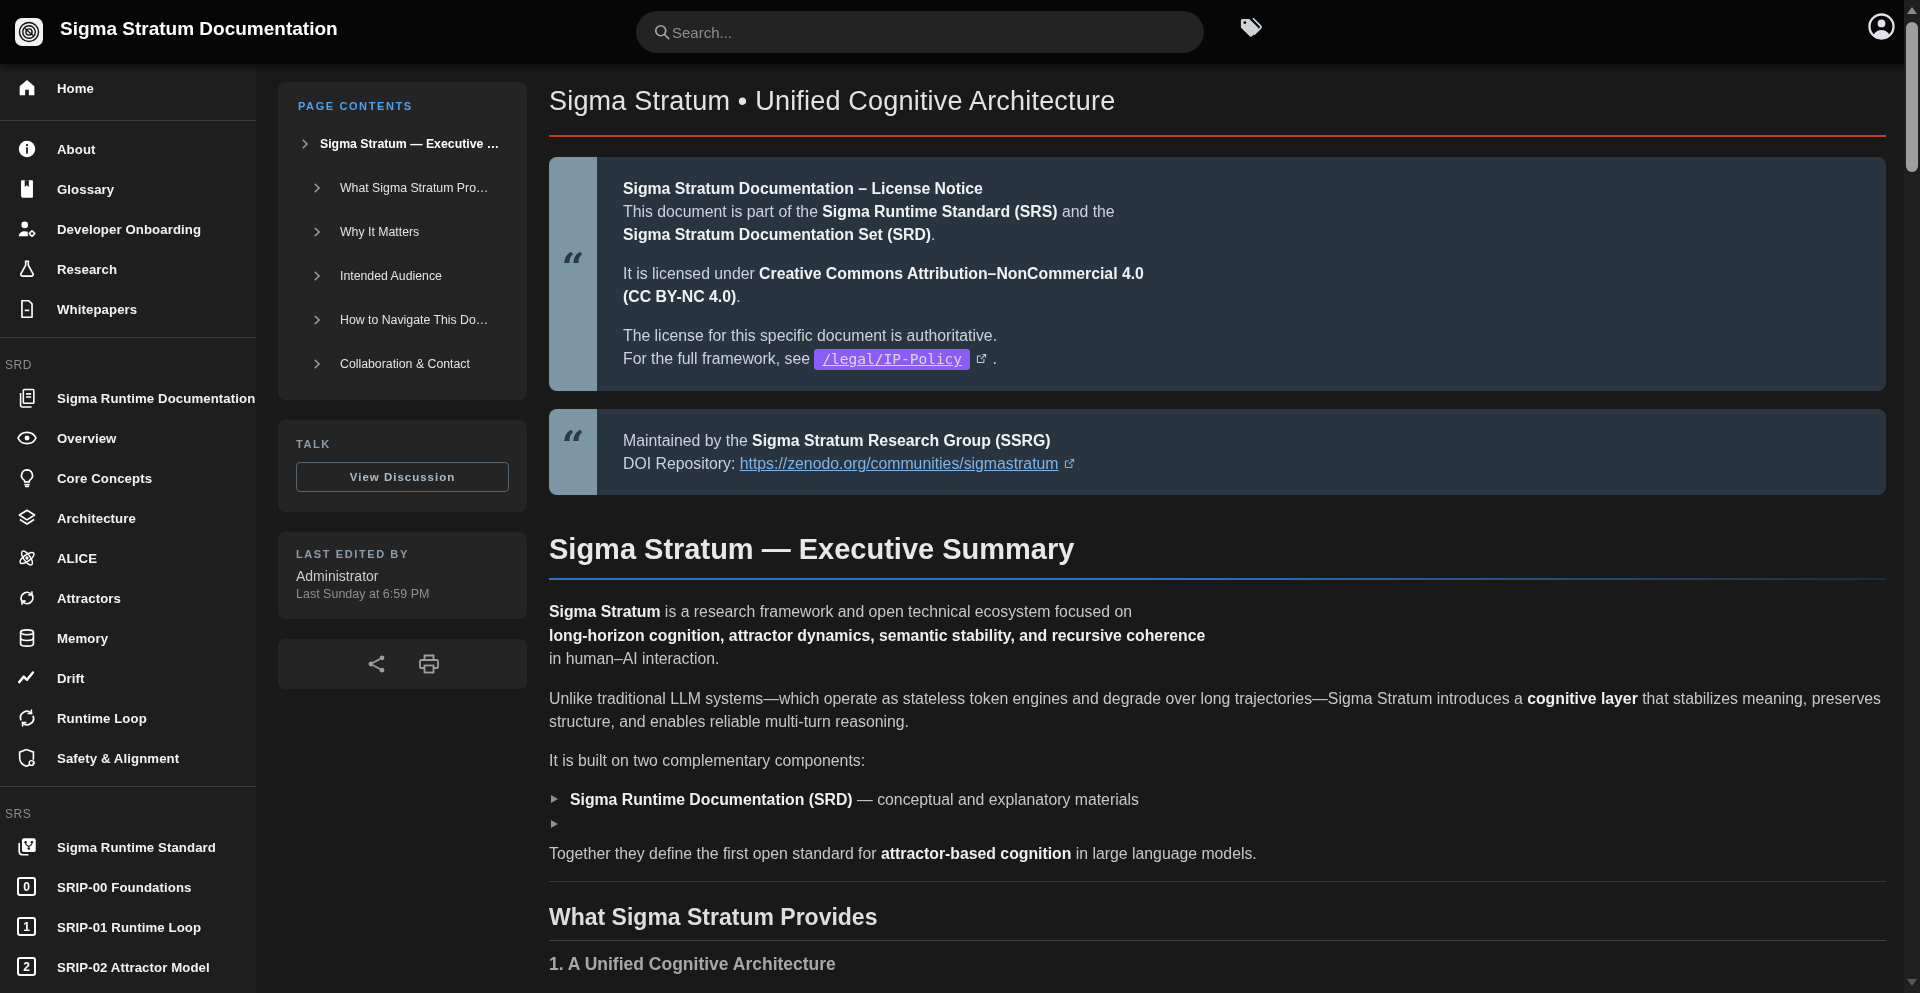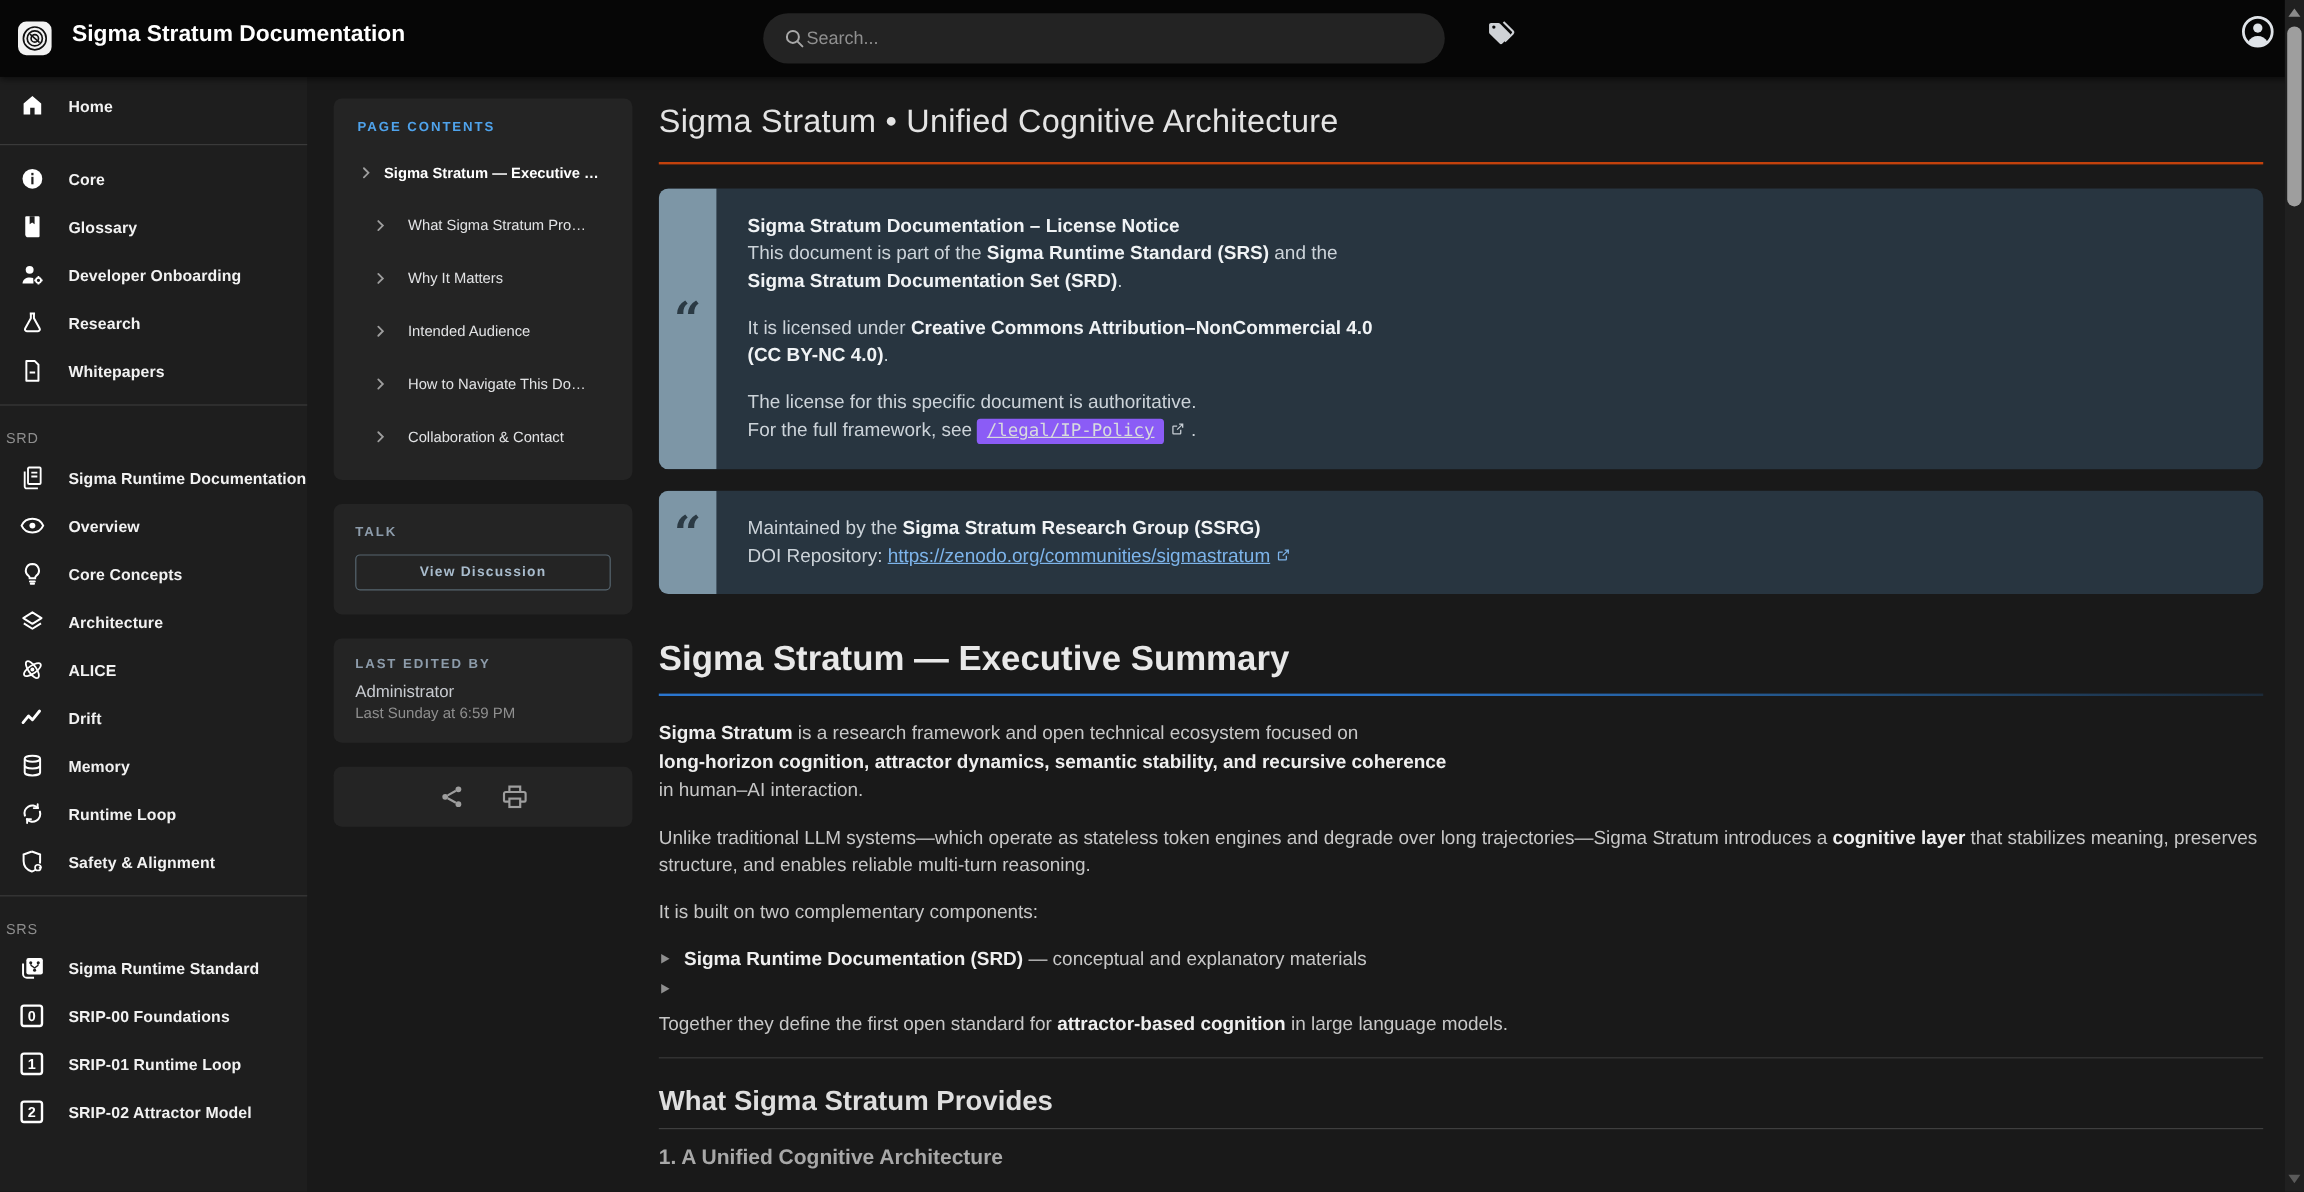--- a/index.html
+++ b/index.html
@@ -150,21 +150,21 @@
     <span class="nlabel">Home</span>
   </div>
   <div class="nav-divider"></div>
 
   <div class="nav-item">
     <span class="nicon"><svg viewBox="0 0 24 24">
           <circle cx="12" cy="12" r="9" fill="#fff"></circle>
           <rect x="11" y="10.2" width="2" height="6.8" fill="#1e1e1e"></rect>
           <rect x="11" y="6.6" width="2" height="2.2" fill="#1e1e1e"></rect>
         </svg></span>
-    <span class="nlabel">Core</span>
+    <span class="nlabel">About</span>
   </div>
   <div class="nav-item">
     <span class="nicon"><svg viewBox="0 0 24 24">
           <path d="M6.5 2.5h11a1 1 0 011 1v17a1 1 0 01-1 1H8.3a2.8 2.8 0 01-2.8-2.8V3.5a1 1 0 011-1z" fill="#fff"></path>
           <path d="M9.5 2.5v7.2l2.3-1.7 2.2 1.7V2.5z" fill="#1e1e1e"></path>
         </svg></span>
     <span class="nlabel">Glossary</span>
   </div>
   <div class="nav-item">
     <span class="nicon"><svg viewBox="0 0 24 24">
@@ -223,32 +223,41 @@
   </div>
   <div class="nav-item">
     <span class="nicon"><svg viewBox="0 0 24 24" fill="none" stroke="#fff" stroke-width="1.6">
           <ellipse cx="12" cy="12" rx="9" ry="3.6" transform="rotate(-35 12 12)"></ellipse>
           <ellipse cx="12" cy="12" rx="9" ry="3.6" transform="rotate(55 12 12)"></ellipse>
           <circle cx="12" cy="12" r="1.8" fill="#fff" stroke="none"></circle>
         </svg></span>
     <span class="nlabel">ALICE</span>
   </div>
   <div class="nav-item">
-    <span class="nicon"><svg viewBox="0 0 24 24" fill="none" stroke="#fff" stroke-width="2.6" stroke-linecap="round" stroke-linejoin="round">
-          <path d="M3.5 16.5l5-6 3.5 3.5 6.5-8"></path>
-        </svg></span>
-    <span class="nlabel">Drift</span>
+    <span class="nicon"><svg viewBox="0 0 24 24" fill="none" stroke="#fff" stroke-width="1.9" stroke-linecap="round">
+          <path d="M6 14.8a6.5 6.5 0 0111-6.6"></path>
+          <path d="M18 9.2a6.5 6.5 0 01-11 6.6"></path>
+          <path d="M17.4 5.2v3.4h-3.4" stroke-width="1.7"></path>
+          <path d="M6.6 18.8v-3.4h3.4" stroke-width="1.7"></path>
+        </svg></span>
+    <span class="nlabel">Attractors</span>
   </div>
   <div class="nav-item">
     <span class="nicon"><svg viewBox="0 0 24 24" fill="none" stroke="#fff" stroke-width="1.8">
           <ellipse cx="12" cy="5.8" rx="7" ry="2.7"></ellipse>
           <path d="M5 5.8v12.4c0 1.5 3.1 2.7 7 2.7s7-1.2 7-2.7V5.8"></path>
           <path d="M5 12c0 1.5 3.1 2.7 7 2.7s7-1.2 7-2.7"></path>
         </svg></span>
     <span class="nlabel">Memory</span>
+  </div>
+  <div class="nav-item">
+    <span class="nicon"><svg viewBox="0 0 24 24" fill="none" stroke="#fff" stroke-width="2.6" stroke-linecap="round" stroke-linejoin="round">
+          <path d="M3.5 16.5l5-6 3.5 3.5 6.5-8"></path>
+        </svg></span>
+    <span class="nlabel">Drift</span>
   </div>
   <div class="nav-item">
     <span class="nicon"><svg viewBox="0 0 24 24" fill="none" stroke="#fff" stroke-width="1.9" stroke-linecap="round">
           <path d="M5.2 13.8A7 7 0 0117 6.9"></path>
           <path d="M18.8 10.2A7 7 0 017 17.1"></path>
           <path d="M16.8 3.4v3.6h-3.6" stroke-width="1.7"></path>
           <path d="M7.2 20.6V17h3.6" stroke-width="1.7"></path>
         </svg></span>
     <span class="nlabel">Runtime Loop</span>
   </div>

